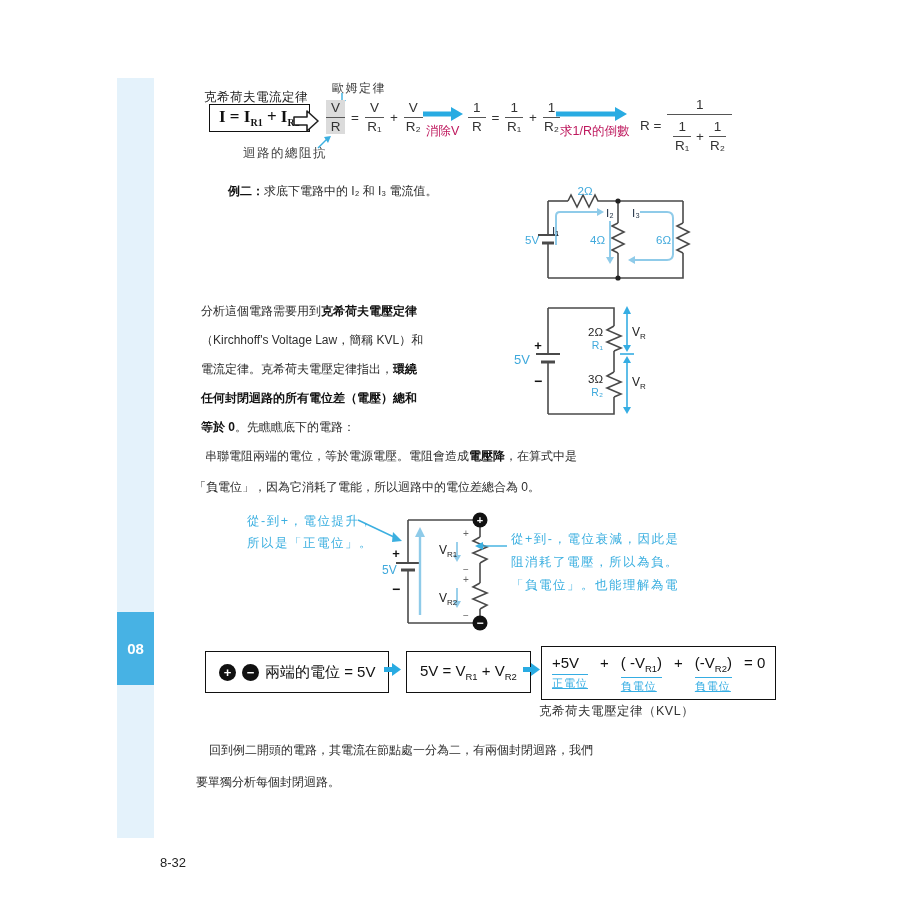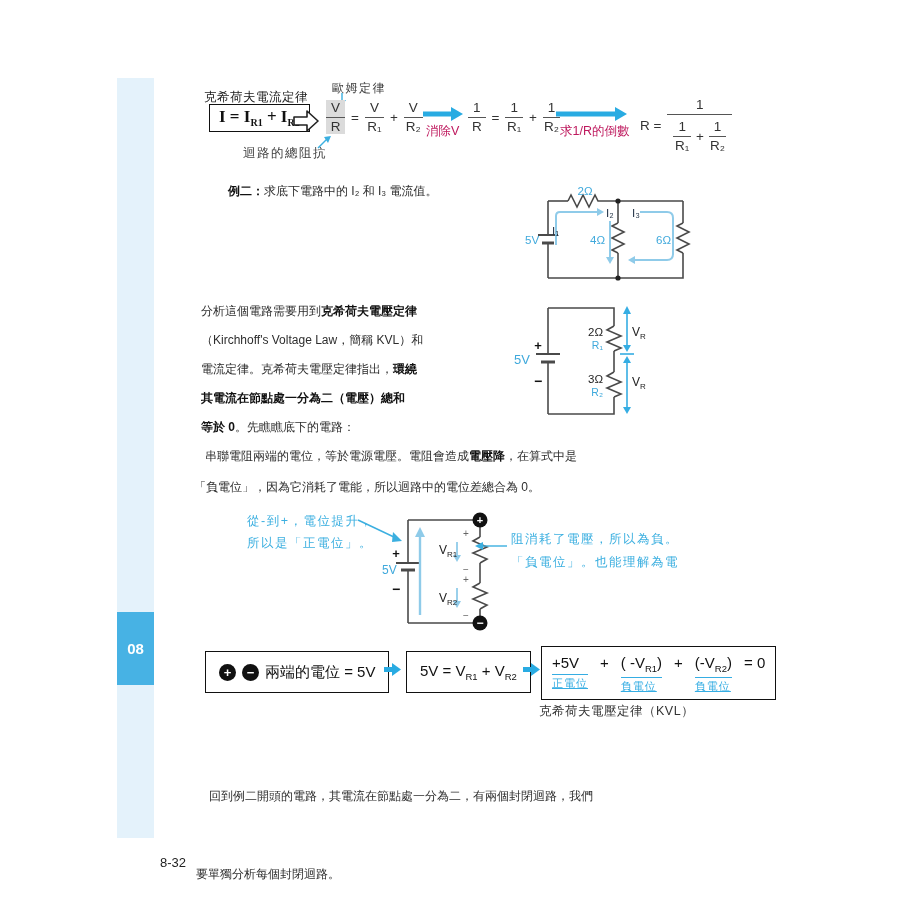--- a/index.html
+++ b/index.html
@@ -24,21 +24,21 @@
   .frac.hl{background:#DBDBDB;}
   .bigfrac{display:inline-flex;flex-direction:column;align-items:center;}
   .bigfrac .bnum{padding:0 2px 2px;}
   .bigfrac .bden{border-top:1.4px solid #555;display:flex;align-items:center;gap:5px;padding:4px 6px 0;}
   .carrow-label{font-size:12.5px;color:#be185d;}
   
   .para{font-size:12px;color:#2d2d2d;}
   .para .b{font-weight:700;color:#111;}
   .lh29 div{height:29px;line-height:29px;}
   .lh31 div{height:31px;line-height:31px;}
-  .lh32 div{height:32px;line-height:32px;margin-top:46px;}
+  .lh32 div{height:32px;line-height:32px;}
   .hand-note{color:#3BAFE0;font-size:12.5px;letter-spacing:1.5px;line-height:22px;}
   
   .eq-box{border:1.7px solid #111;display:flex;align-items:center;font-size:15px;color:#111;background:#fff;}
   .eq-box sub{font-size:9.5px;}
   .term{width:17px;height:17px;border-radius:50%;background:#111;color:#fff;font-size:13px;
         font-weight:700;display:inline-flex;align-items:center;justify-content:center;line-height:1;}
   .box3-grp{display:inline-flex;flex-direction:column;}
   .box3-grp .lbl{border-top:1.8px solid #35ADE3;color:#35ADE3;font-size:11px;margin-top:3px;padding-top:1px;letter-spacing:1px;text-decoration:underline;}
   .caption{font-size:12.5px;color:#333;letter-spacing:.5px;}
   svg text{font-family:"Liberation Sans","DejaVu Sans",sans-serif;}
@@ -166,21 +166,21 @@
   <text x="83" y="34" font-size="11.5" fill="#243447" font-family="Liberation Serif,serif"><tspan>I₂</tspan></text>
   <text x="109" y="34" font-size="11.5" fill="#243447" font-family="Liberation Serif,serif"><tspan>I₃</tspan></text>
   <text x="82" y="61" font-size="11.5" fill="#3FA9DC" text-anchor="end"><tspan>4Ω</tspan></text>
   <text x="148" y="61" font-size="11.5" fill="#3FA9DC" text-anchor="end"><tspan>6Ω</tspan></text>
 </svg>
 
 <div class="abs para lh29" style="left:201px;top:297px">
   <div><span>分析這個電路需要用到</span><span class="b">克希荷夫電壓定律</span></div>
   <div><span>（Kirchhoff's Voltage Law，簡稱 KVL）和</span></div>
   <div><span>電流定律。克希荷夫電壓定律指出，</span><span class="b">環繞</span></div>
-  <div><span class="b">其電流在節點處一分為二（電壓）總和</span></div>
+  <div><span class="b">任何封閉迴路的所有電位差（電壓）總和</span></div>
   <div><span class="b">等於 0</span><span>。先瞧瞧底下的電路：</span></div>
 </div>
 
 <svg class="abs" style="left:506px;top:296px" width="140" height="126">
   <g stroke="#4a4a4a" stroke-width="1.6" fill="none">
     <polyline points="42,12 108,12 108,30"></polyline>
     <polyline points="108,30 101,34 115,40 101,46 115,52 108,55"></polyline>
     <polyline points="108,55 108,76"></polyline>
     <polyline points="108,76 101,80 115,86 101,92 115,98 108,101"></polyline>
     <polyline points="108,101 108,118 42,118"></polyline>
@@ -261,20 +261,21 @@
   <polygon points="72,97 80,97 76,104" fill="#8FCBE9"></polygon>
   <text x="58" y="50" font-size="12" fill="#222"><tspan>V</tspan><tspan dy="3" font-size="8">R1</tspan></text>
   <text x="58" y="98" font-size="12" fill="#222"><tspan>V</tspan><tspan dy="3" font-size="8">R2</tspan></text>
 </svg>
 
 <svg class="abs" style="left:474px;top:540px" width="34" height="12">
   <line x1="33" y1="6" x2="8" y2="6" stroke="#3BAFE0" stroke-width="1.4"></line>
   <polygon points="9,2 9,10 1,6" fill="#3BAFE0"></polygon>
 </svg>
 <div class="abs hand-note" style="left:511px;top:528px;line-height:23px">
+  <div>從+到-，電位衰減，因此是</div>
   <div>阻消耗了電壓，所以為負。</div>
   <div>「負電位」。也能理解為電</div>
 </div>
 
 <div class="abs eq-box" style="left:205px;top:651px;height:40px;padding:0 13px;gap:6px">
   <span class="term">+</span>
   <span class="term">−</span>
   <span>兩端的電位 = 5V</span>
 </div>
 <svg class="abs" style="left:384px;top:662px" width="18" height="15">

